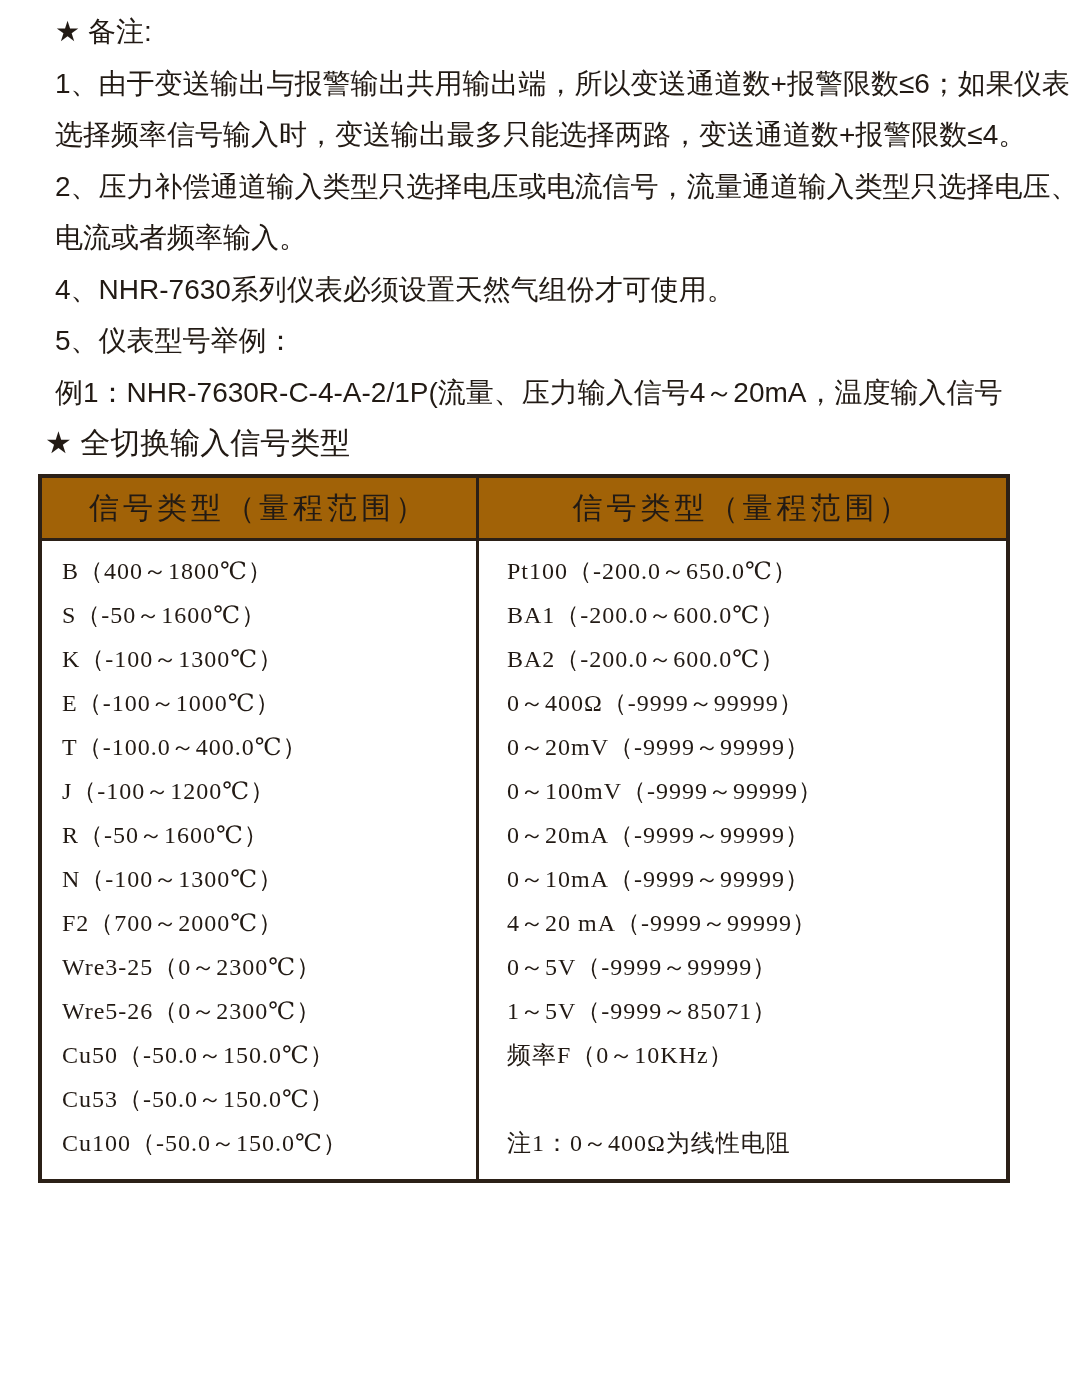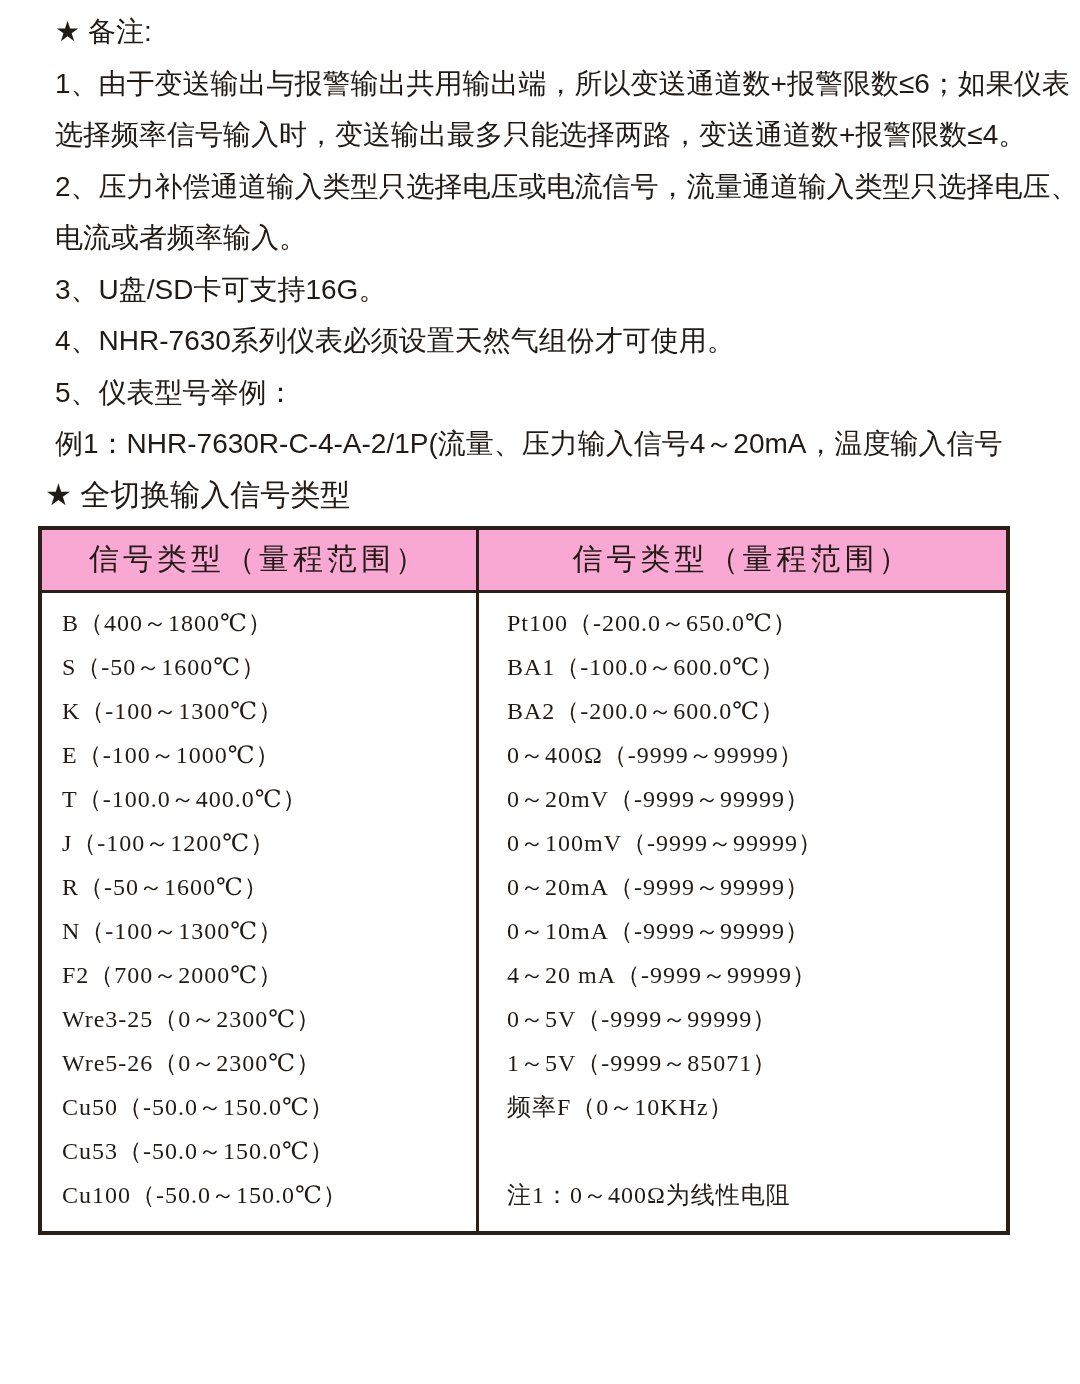--- a/index.html
+++ b/index.html
@@ -33,21 +33,21 @@
   table.signal-table {
     margin-left: 38px;
     margin-top: 8px;
     width: 972px;
     table-layout: fixed;
     border-collapse: collapse;
     border: 4px solid #2b2017;
     font-family: "Liberation Serif", "DejaVu Serif", serif;
   }
   .signal-table th {
-    background: #f9a8d4;
+    background: #a16207;
     height: 58px;
     font-size: 30px;
     font-weight: normal;
     letter-spacing: 4px;
     text-align: center;
     border-bottom: 3px solid #2b2017;
     white-space: nowrap;
   }
   .signal-table th.col-left { width: 432px; border-right: 3px solid #2b2017; }
   .signal-table td {
@@ -69,21 +69,20 @@
 <body>
 
 <div class="page">
 
   <div class="notes">
     <div class="note-line">★ 备注:</div>
     <div class="note-line">1、由于变送输出与报警输出共用输出端，所以变送通道数+报警限数≤6；如果仪表</div>
     <div class="note-line">选择频率信号输入时，变送输出最多只能选择两路，变送通道数+报警限数≤4。</div>
     <div class="note-line">2、压力补偿通道输入类型只选择电压或电流信号，流量通道输入类型只选择电压、</div>
     <div class="note-line">电流或者频率输入。</div>
-    <div class="note-line">3、U盘/SD卡可支持16G。</div>
     <div class="note-line">4、NHR-7630系列仪表必须设置天然气组份才可使用。</div>
     <div class="note-line">5、仪表型号举例：</div>
     <div class="note-line">例1：NHR-7630R-C-4-A-2/1P(流量、压力输入信号4～20mA，温度输入信号</div>
   </div>
 
   <div class="section-title">★ 全切换输入信号类型</div>
 
   <table class="signal-table">
     <thead>
       <tr>
@@ -104,21 +103,21 @@
           <div class="sig-line">N（-100～1300℃）</div>
           <div class="sig-line">F2（700～2000℃）</div>
           <div class="sig-line">Wre3-25（0～2300℃）</div>
           <div class="sig-line">Wre5-26（0～2300℃）</div>
           <div class="sig-line">Cu50（-50.0～150.0℃）</div>
           <div class="sig-line">Cu53（-50.0～150.0℃）</div>
           <div class="sig-line">Cu100（-50.0～150.0℃）</div>
         </td>
         <td class="cell-right">
           <div class="sig-line">Pt100（-200.0～650.0℃）</div>
-          <div class="sig-line">BA1（-100.0～600.0℃）</div>
+          <div class="sig-line">BA1（-200.0～600.0℃）</div>
           <div class="sig-line">BA2（-200.0～600.0℃）</div>
           <div class="sig-line">0～400Ω（-9999～99999）</div>
           <div class="sig-line">0～20mV（-9999～99999）</div>
           <div class="sig-line">0～100mV（-9999～99999）</div>
           <div class="sig-line">0～20mA（-9999～99999）</div>
           <div class="sig-line">0～10mA（-9999～99999）</div>
           <div class="sig-line">4～20 mA（-9999～99999）</div>
           <div class="sig-line">0～5V（-9999～99999）</div>
           <div class="sig-line">1～5V（-9999～85071）</div>
           <div class="sig-line">频率F（0～10KHz）</div>

